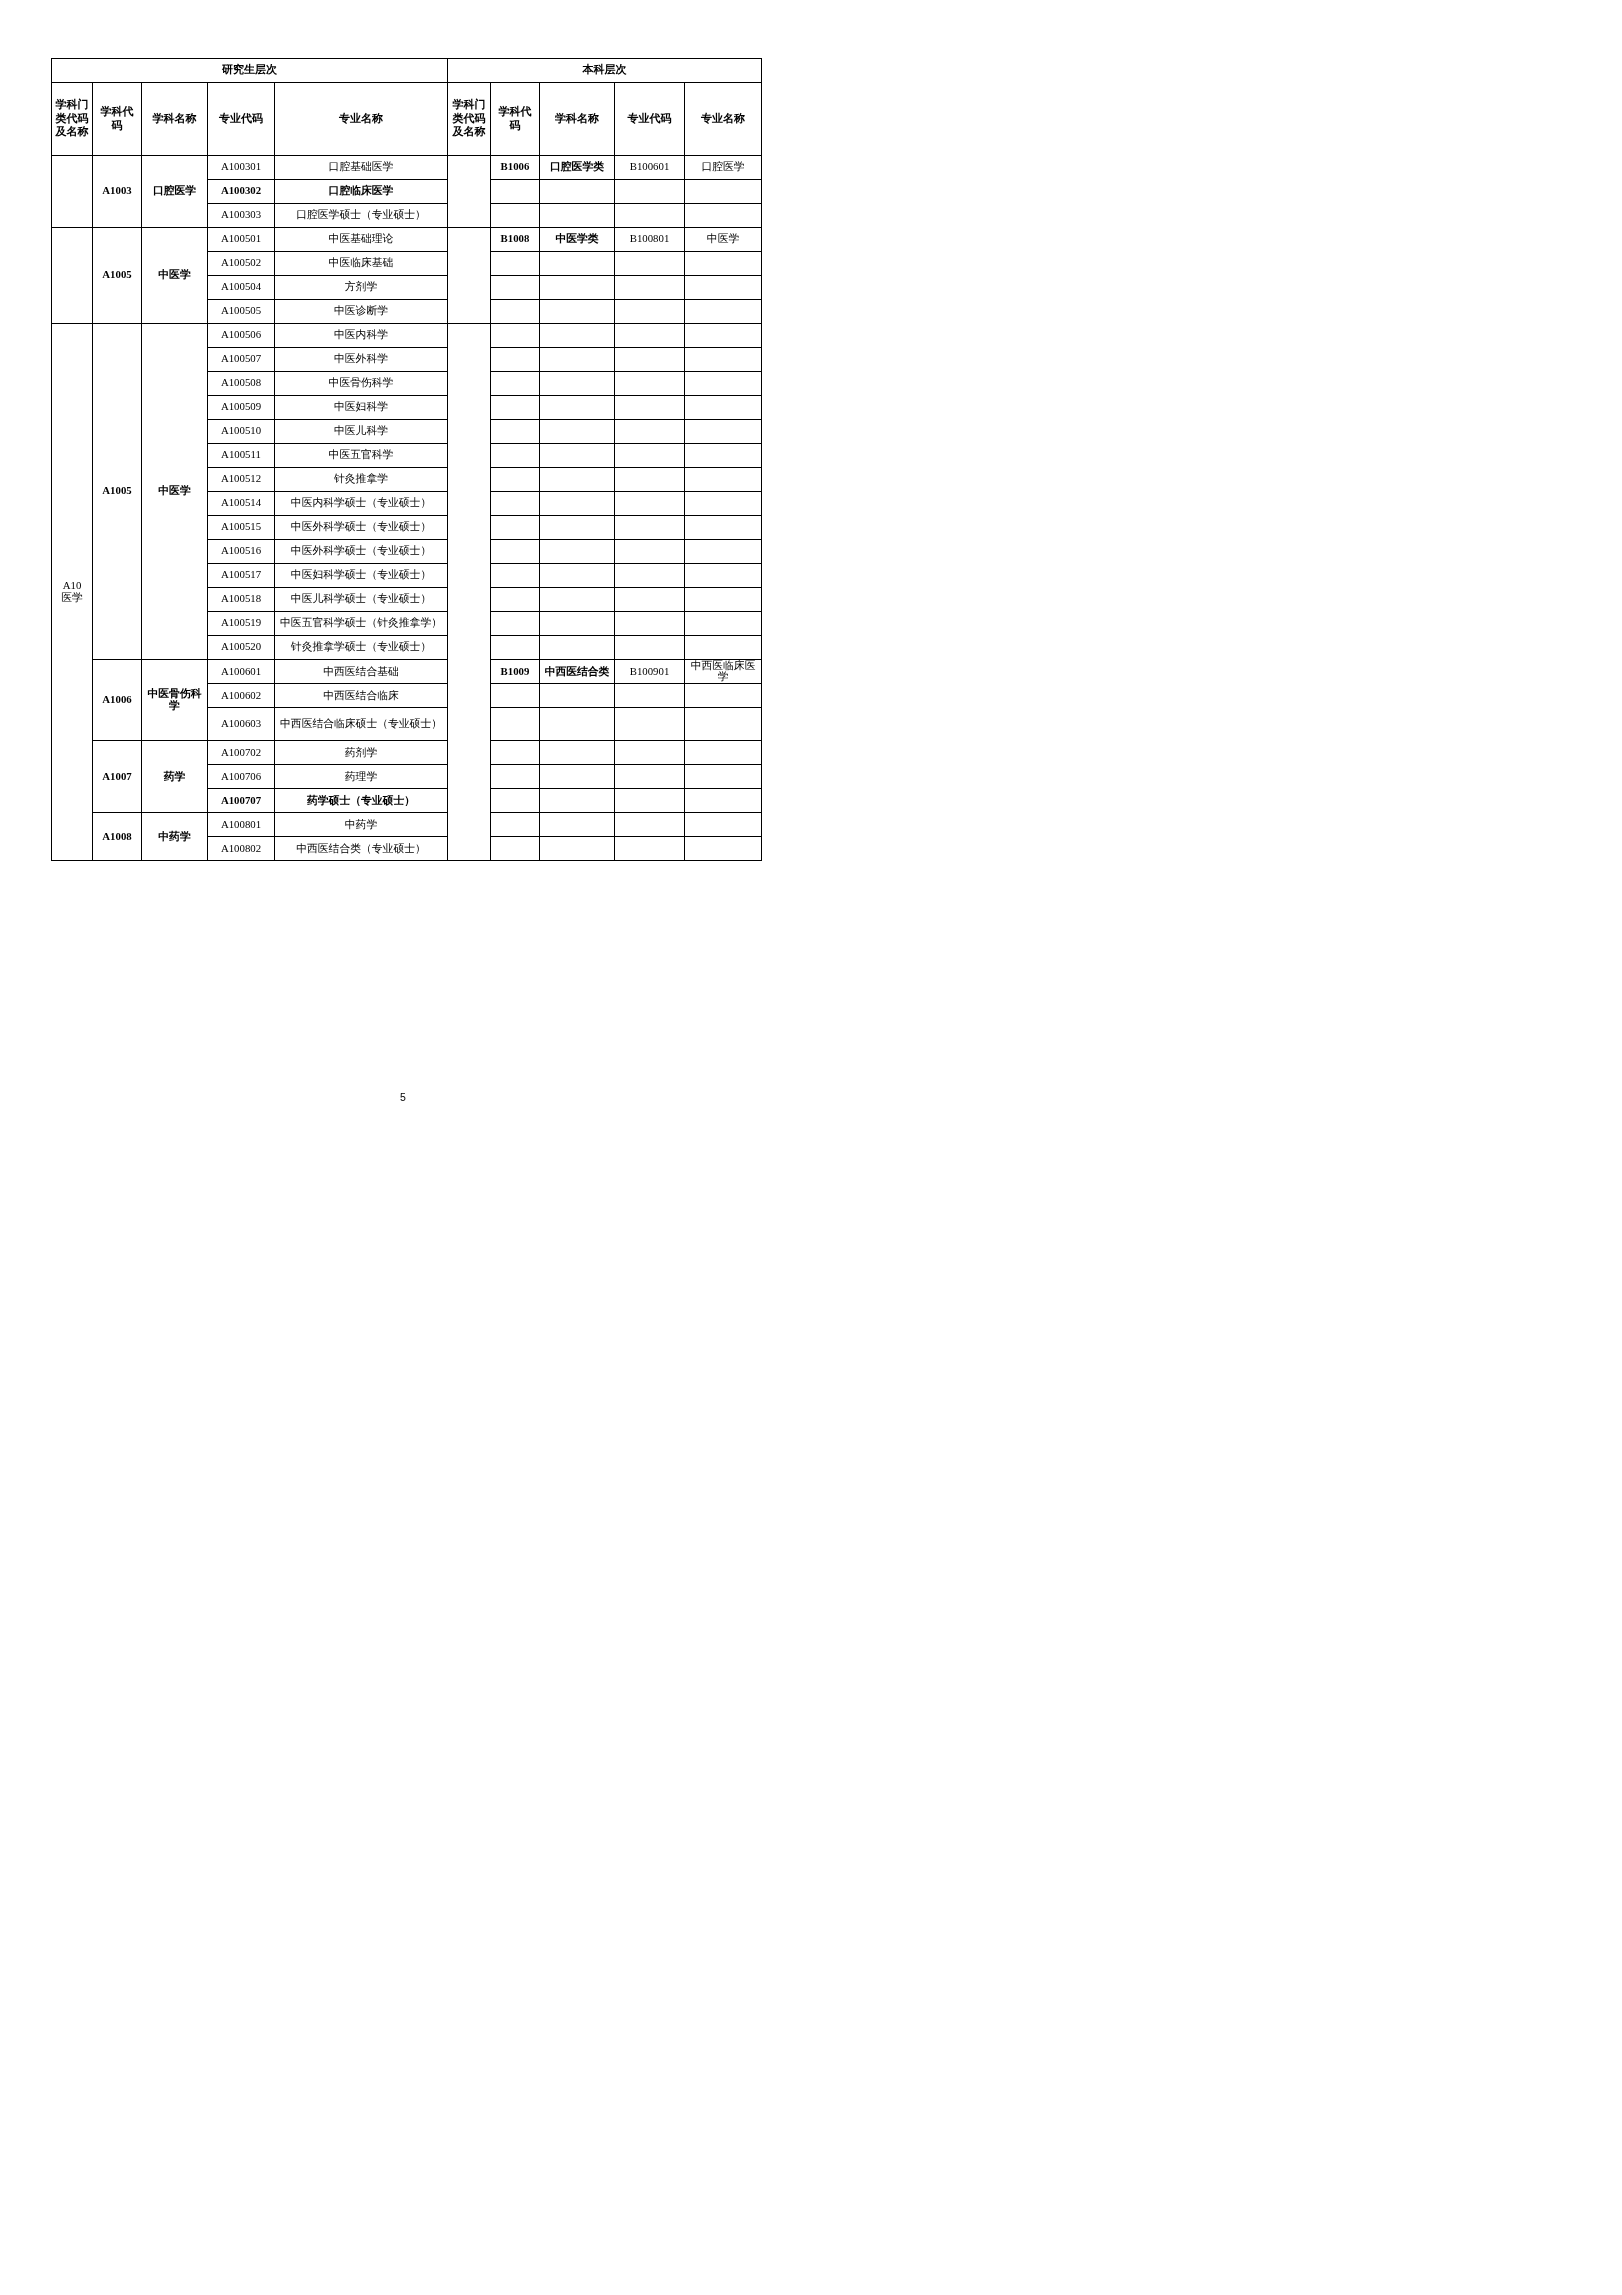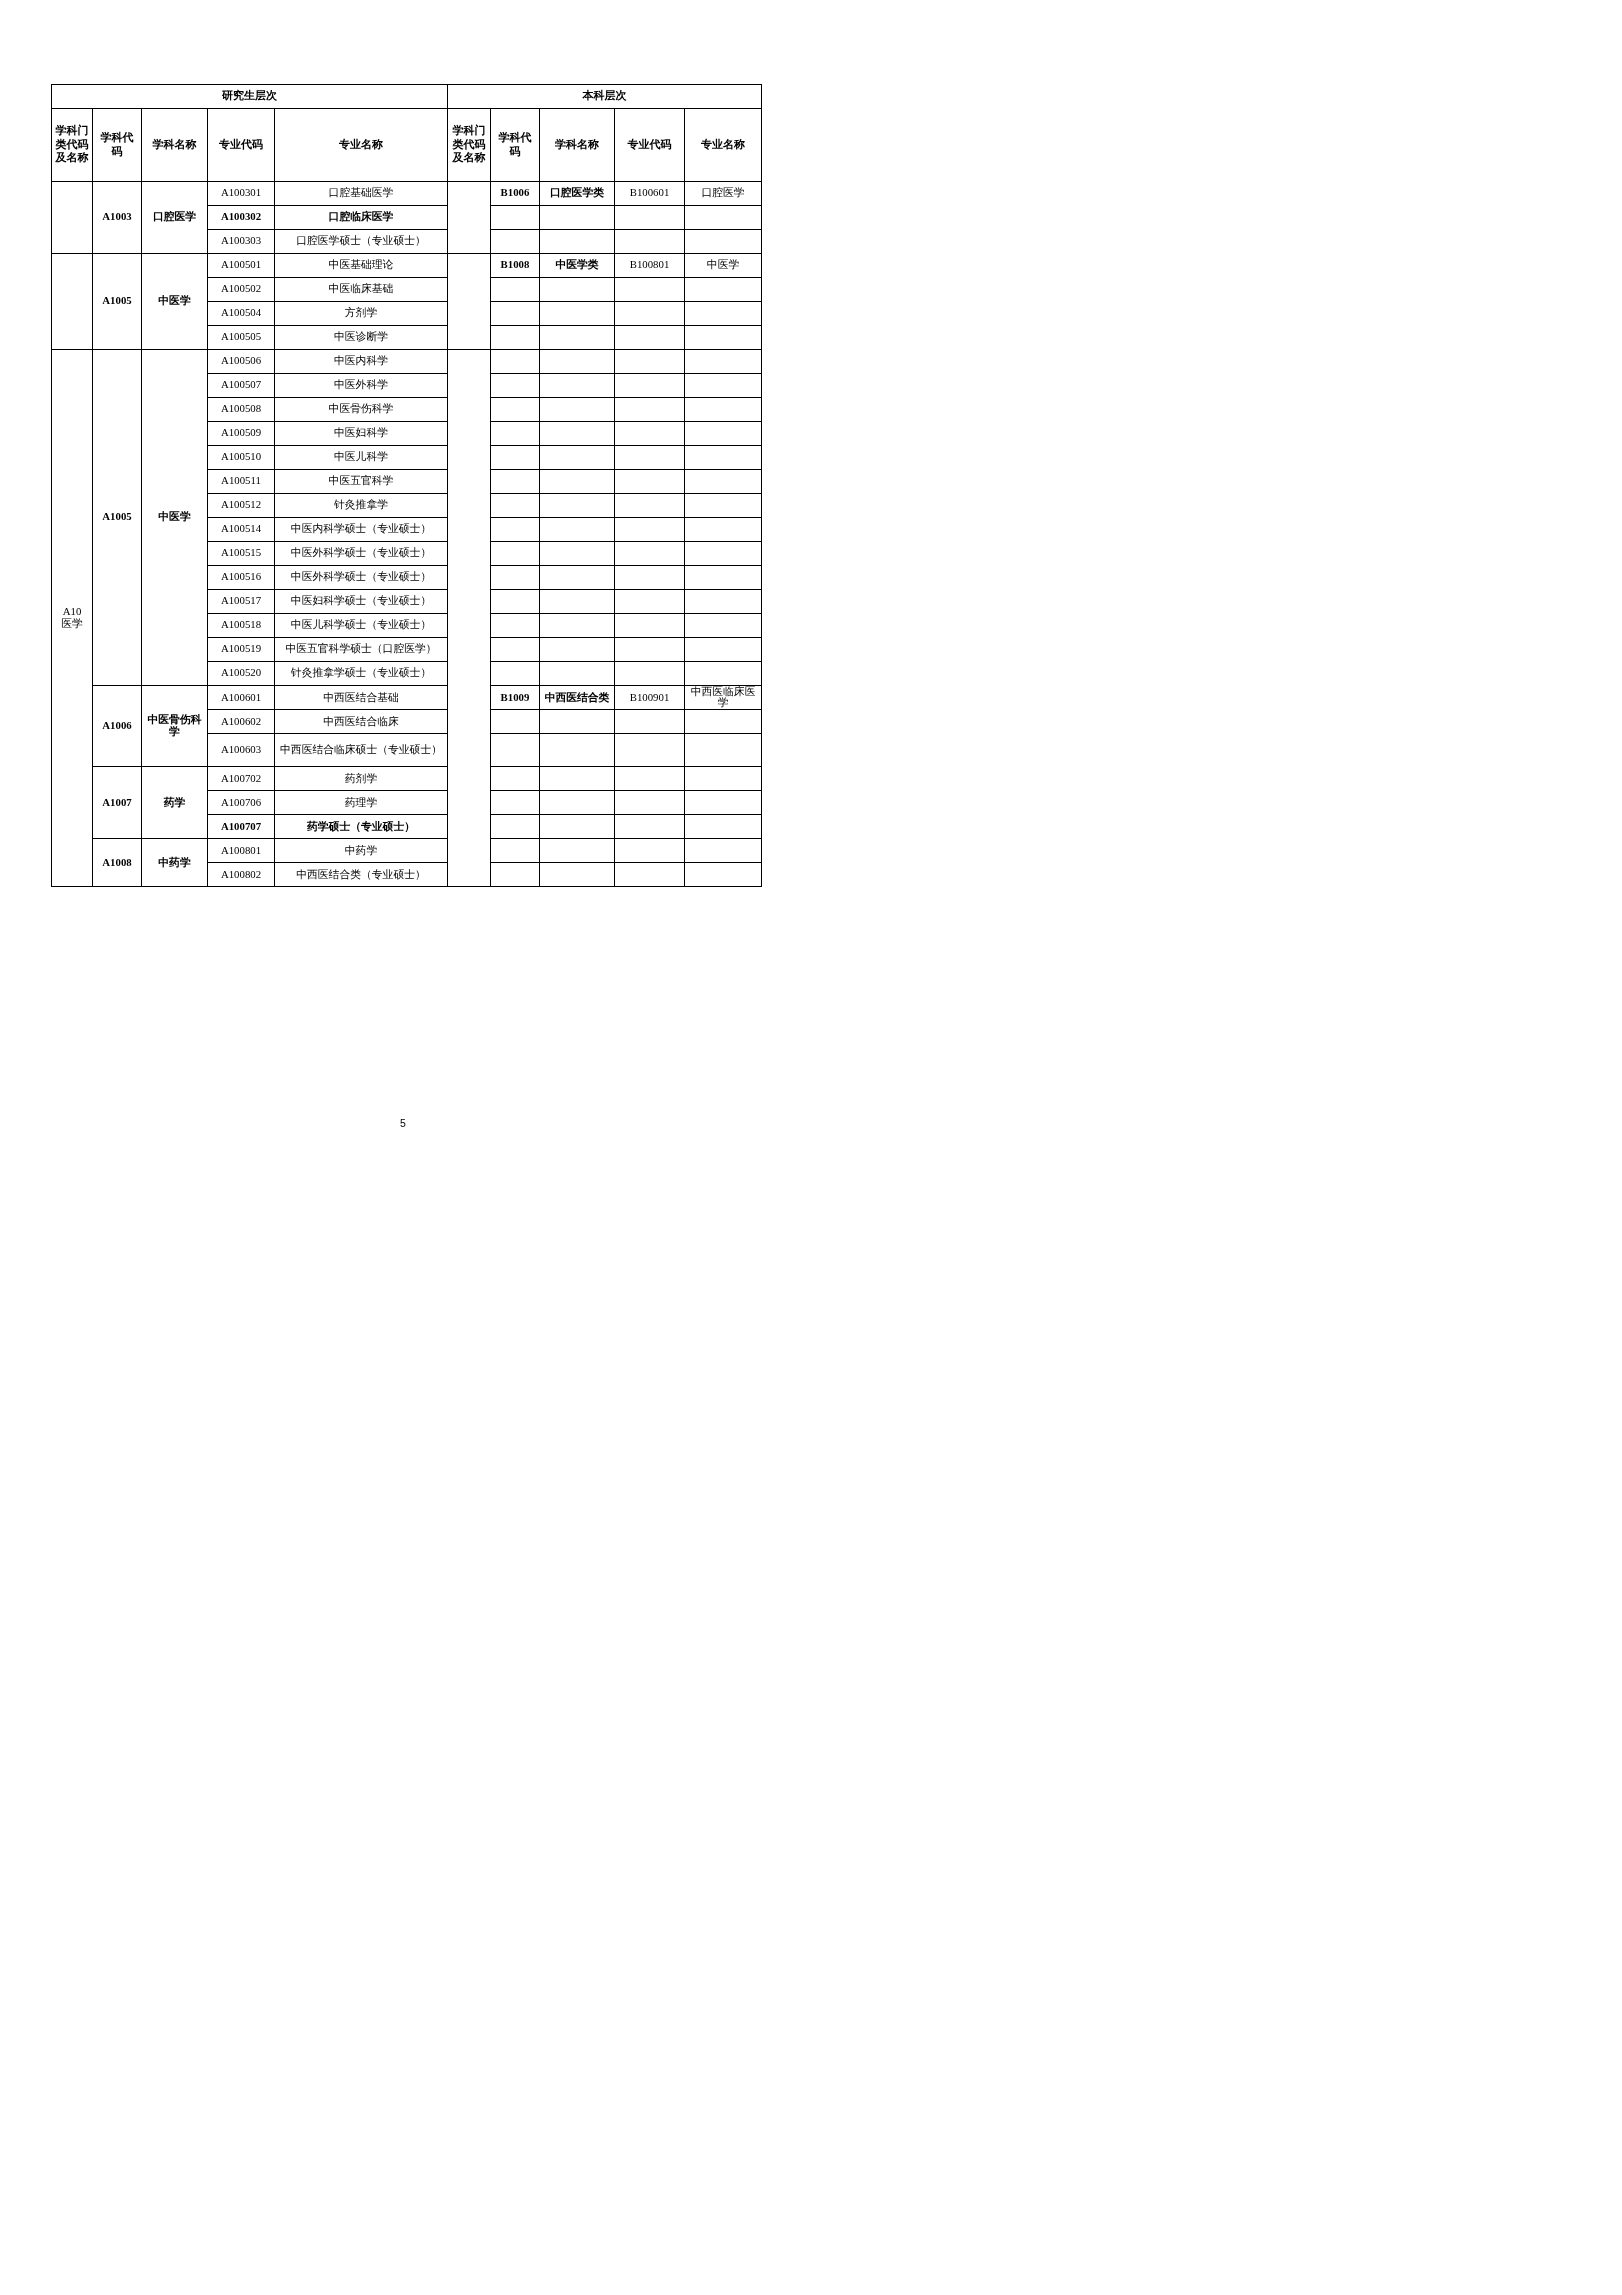--- a/index.html
+++ b/index.html
@@ -8,21 +8,20 @@
     background: #ffffff;
   }
   .page {
     position: relative;
     width: 811px;
     height: 1148px;
     background: #ffffff;
     overflow: hidden;
     font-family: "Liberation Serif", "DejaVu Serif", serif;
     color: #000;
-    margin-top: 26px;
   }
   table.disc {
     position: absolute;
     left: 51px;
     top: 58px;
     border-collapse: collapse;
     table-layout: fixed;
     width: 710px;
     border: 1.6px solid #000;
   }
@@ -267,21 +266,21 @@
         <tr style="height: 24px;">
           <td class="tl">A100518</td>
           <td class="tl l5">中医儿科学硕士（专业硕士）</td>
           <td class="tr1 b"></td>
           <td class="tr1 b r3"></td>
           <td class="tr1"></td>
           <td class="tr1 r5"></td>
         </tr>
         <tr style="height: 24px;">
           <td class="tl">A100519</td>
-          <td class="tl l5">中医五官科学硕士（口腔医学）</td>
+          <td class="tl l5">中医五官科学硕士（针灸推拿学）</td>
           <td class="tr1 b"></td>
           <td class="tr1 b r3"></td>
           <td class="tr1"></td>
           <td class="tr1 r5"></td>
         </tr>
         <tr style="height: 24px;">
           <td class="tl">A100520</td>
           <td class="tl l5">针灸推拿学硕士（专业硕士）</td>
           <td class="tr1 b"></td>
           <td class="tr1 b r3"></td>

